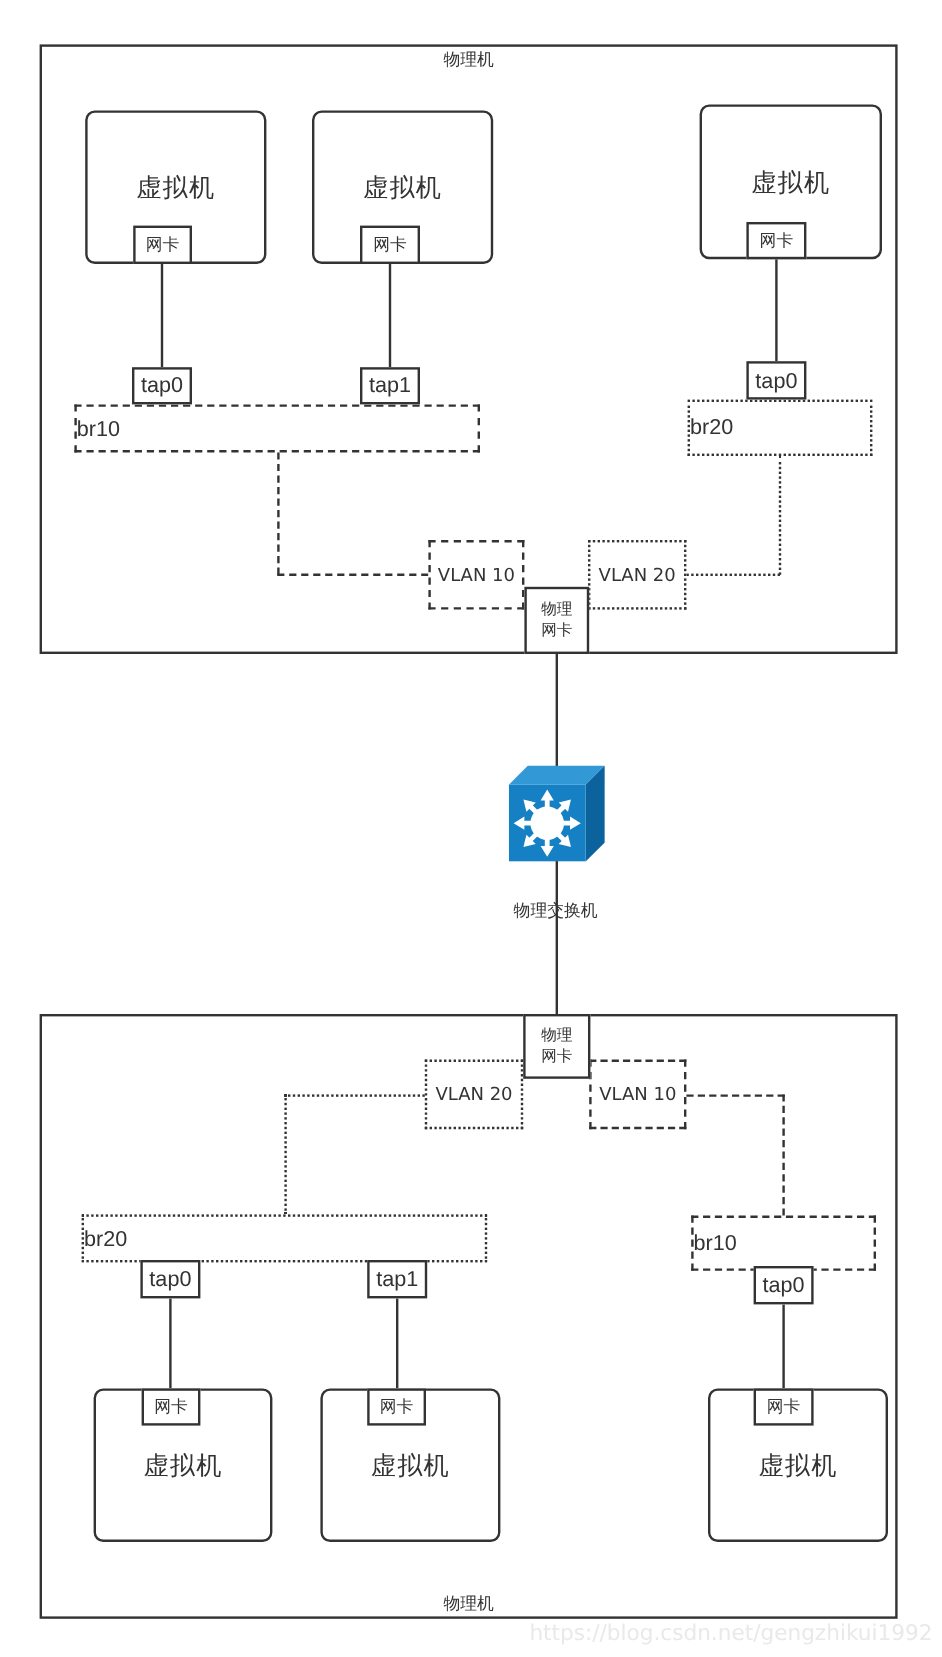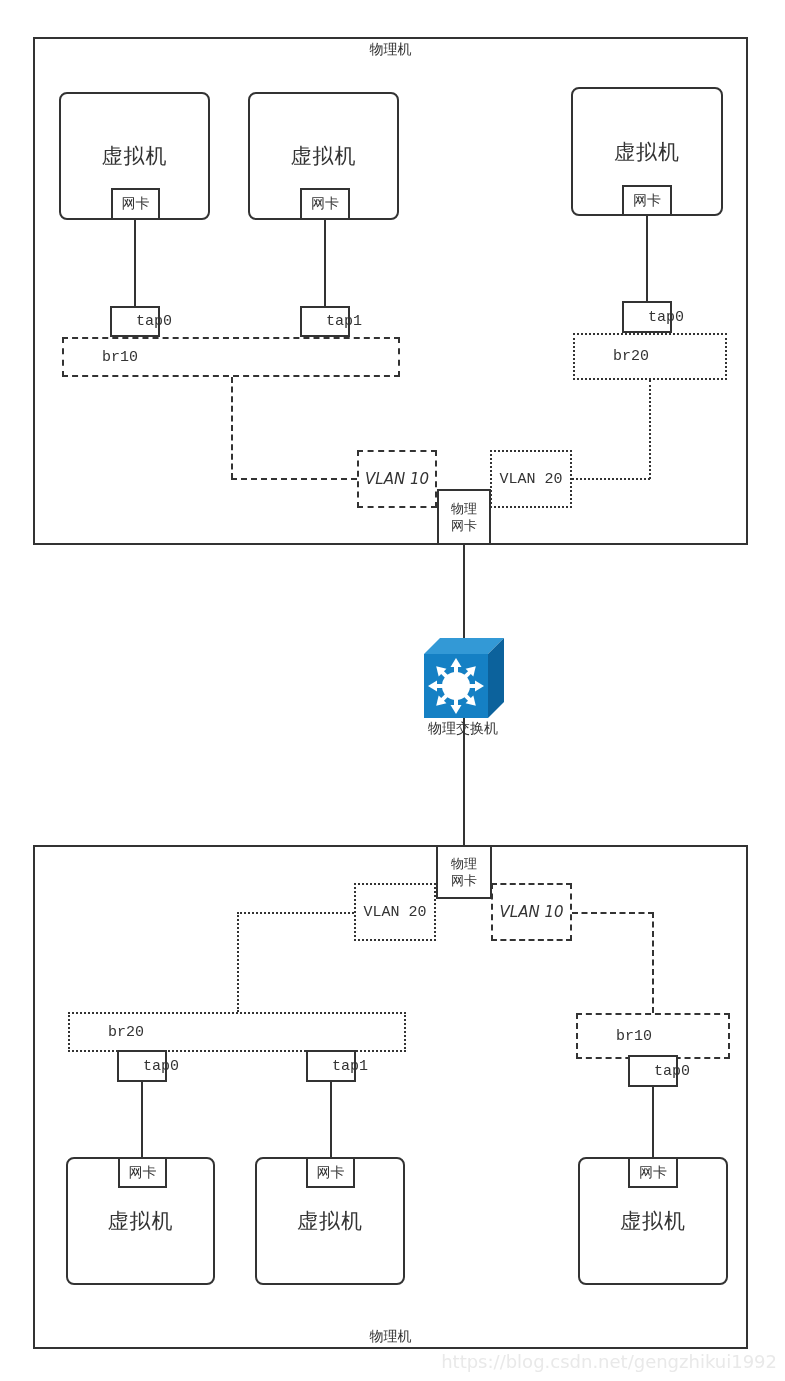--- a/index.html
+++ b/index.html
@@ -12,30 +12,30 @@
   html,body{margin:0;padding:0;background:#ffffff;}
   #canvas{
     position:relative;width:785px;height:1381px;background:#ffffff;
     font-family:"DejaVu Sans","Liberation Sans",sans-serif;color:var(--stroke);
     overflow:hidden;
   }
   .abs{position:absolute;box-sizing:border-box;}
   .host{border:2px solid var(--stroke);background:transparent;}
   .host-label{font-size:14px;text-align:center;}
   .vm{border:2px solid var(--stroke);border-radius:8px;background:#fff;
-      display:flex;align-items:center;justify-content:center;}
+      display:flex;align-items:center;justify-content:center;margin-left:12px;}
   .vm-title{font-size:21px;letter-spacing:1px;}
   .small-box{border:2px solid var(--stroke);background:#fff;
       display:flex;align-items:center;justify-content:center;font-size:14px;}
-  .mono{font-family:Liberation Mono, monospace;font-size:15px;padding-left:38px;}
+  .mono{font-family:Liberation Sans, sans-serif;font-size:18px;}
   .bridge-dashed{border:2px dashed var(--stroke);display:flex;align-items:center;background:transparent;}
   .bridge-dotted{border:2px dotted var(--stroke);display:flex;align-items:center;justify-content:flex-start;background:transparent;}
   .vlan{display:flex;align-items:center;justify-content:center;font-size:15px;background:#fff;}
-  .vlan-dashed{border:2px dashed var(--stroke);font-style:italic;}
-  .vlan-dotted{border:2px dotted var(--stroke);font-family:Liberation Mono, monospace;}
+  .vlan-dashed{border:2px dashed var(--stroke);}
+  .vlan-dotted{border:2px dotted var(--stroke);}
   .physnic{border:2px solid var(--stroke);background:#fff;display:flex;flex-direction:column;
       align-items:center;justify-content:center;font-size:13px;line-height:17px;z-index:3;}
   .lineV{width:2px;background:var(--stroke);}
   .segV-dashed{width:0;border-left:2px dashed var(--stroke);}
   .segH-dashed{height:0;border-top:2px dashed var(--stroke);}
   .segV-dotted{width:0;border-left:2px dotted var(--stroke);}
   .segH-dotted{height:0;border-top:2px dotted var(--stroke);}
   .switch-label{font-size:14px;text-align:center;}
   .watermark{font-size:18px;color:var(--wm);white-space:nowrap;}
   .z2{z-index:2;}
@@ -145,21 +145,21 @@
             <line x1="0" y1="-9" x2="0" y2="-20" stroke-width="4"></line>
             <polygon points="-5.5,-19 5.5,-19 0,-28" stroke="none"></polygon>
           </g>
         <g transform="rotate(315)">
             <line x1="0" y1="-9" x2="0" y2="-20" stroke-width="4"></line>
             <polygon points="-5.5,-19 5.5,-19 0,-28" stroke="none"></polygon>
           </g>
       </g>
     </g>
   </svg>
-  <div class="abs switch-label" style="left:403px;top:720px;width:120px;">物理交换机</div>
+  <div class="abs switch-label" style="left:403px;top:750px;width:120px;">物理交换机</div>
 
   <div class="abs host" style="left:33px;top:845px;width:715px;height:504px;"></div>
   <div class="abs host-label" style="left:33px;top:1328px;width:715px;">物理机</div>
 
   <div class="abs physnic" style="left:436px;top:845px;width:56px;height:54px;">
     <span>物理</span>
     <span>网卡</span>
   </div>
   <div class="abs vlan vlan-dotted" style="left:354px;top:883px;width:82px;height:58px;">
     <span>VLAN 20</span>

